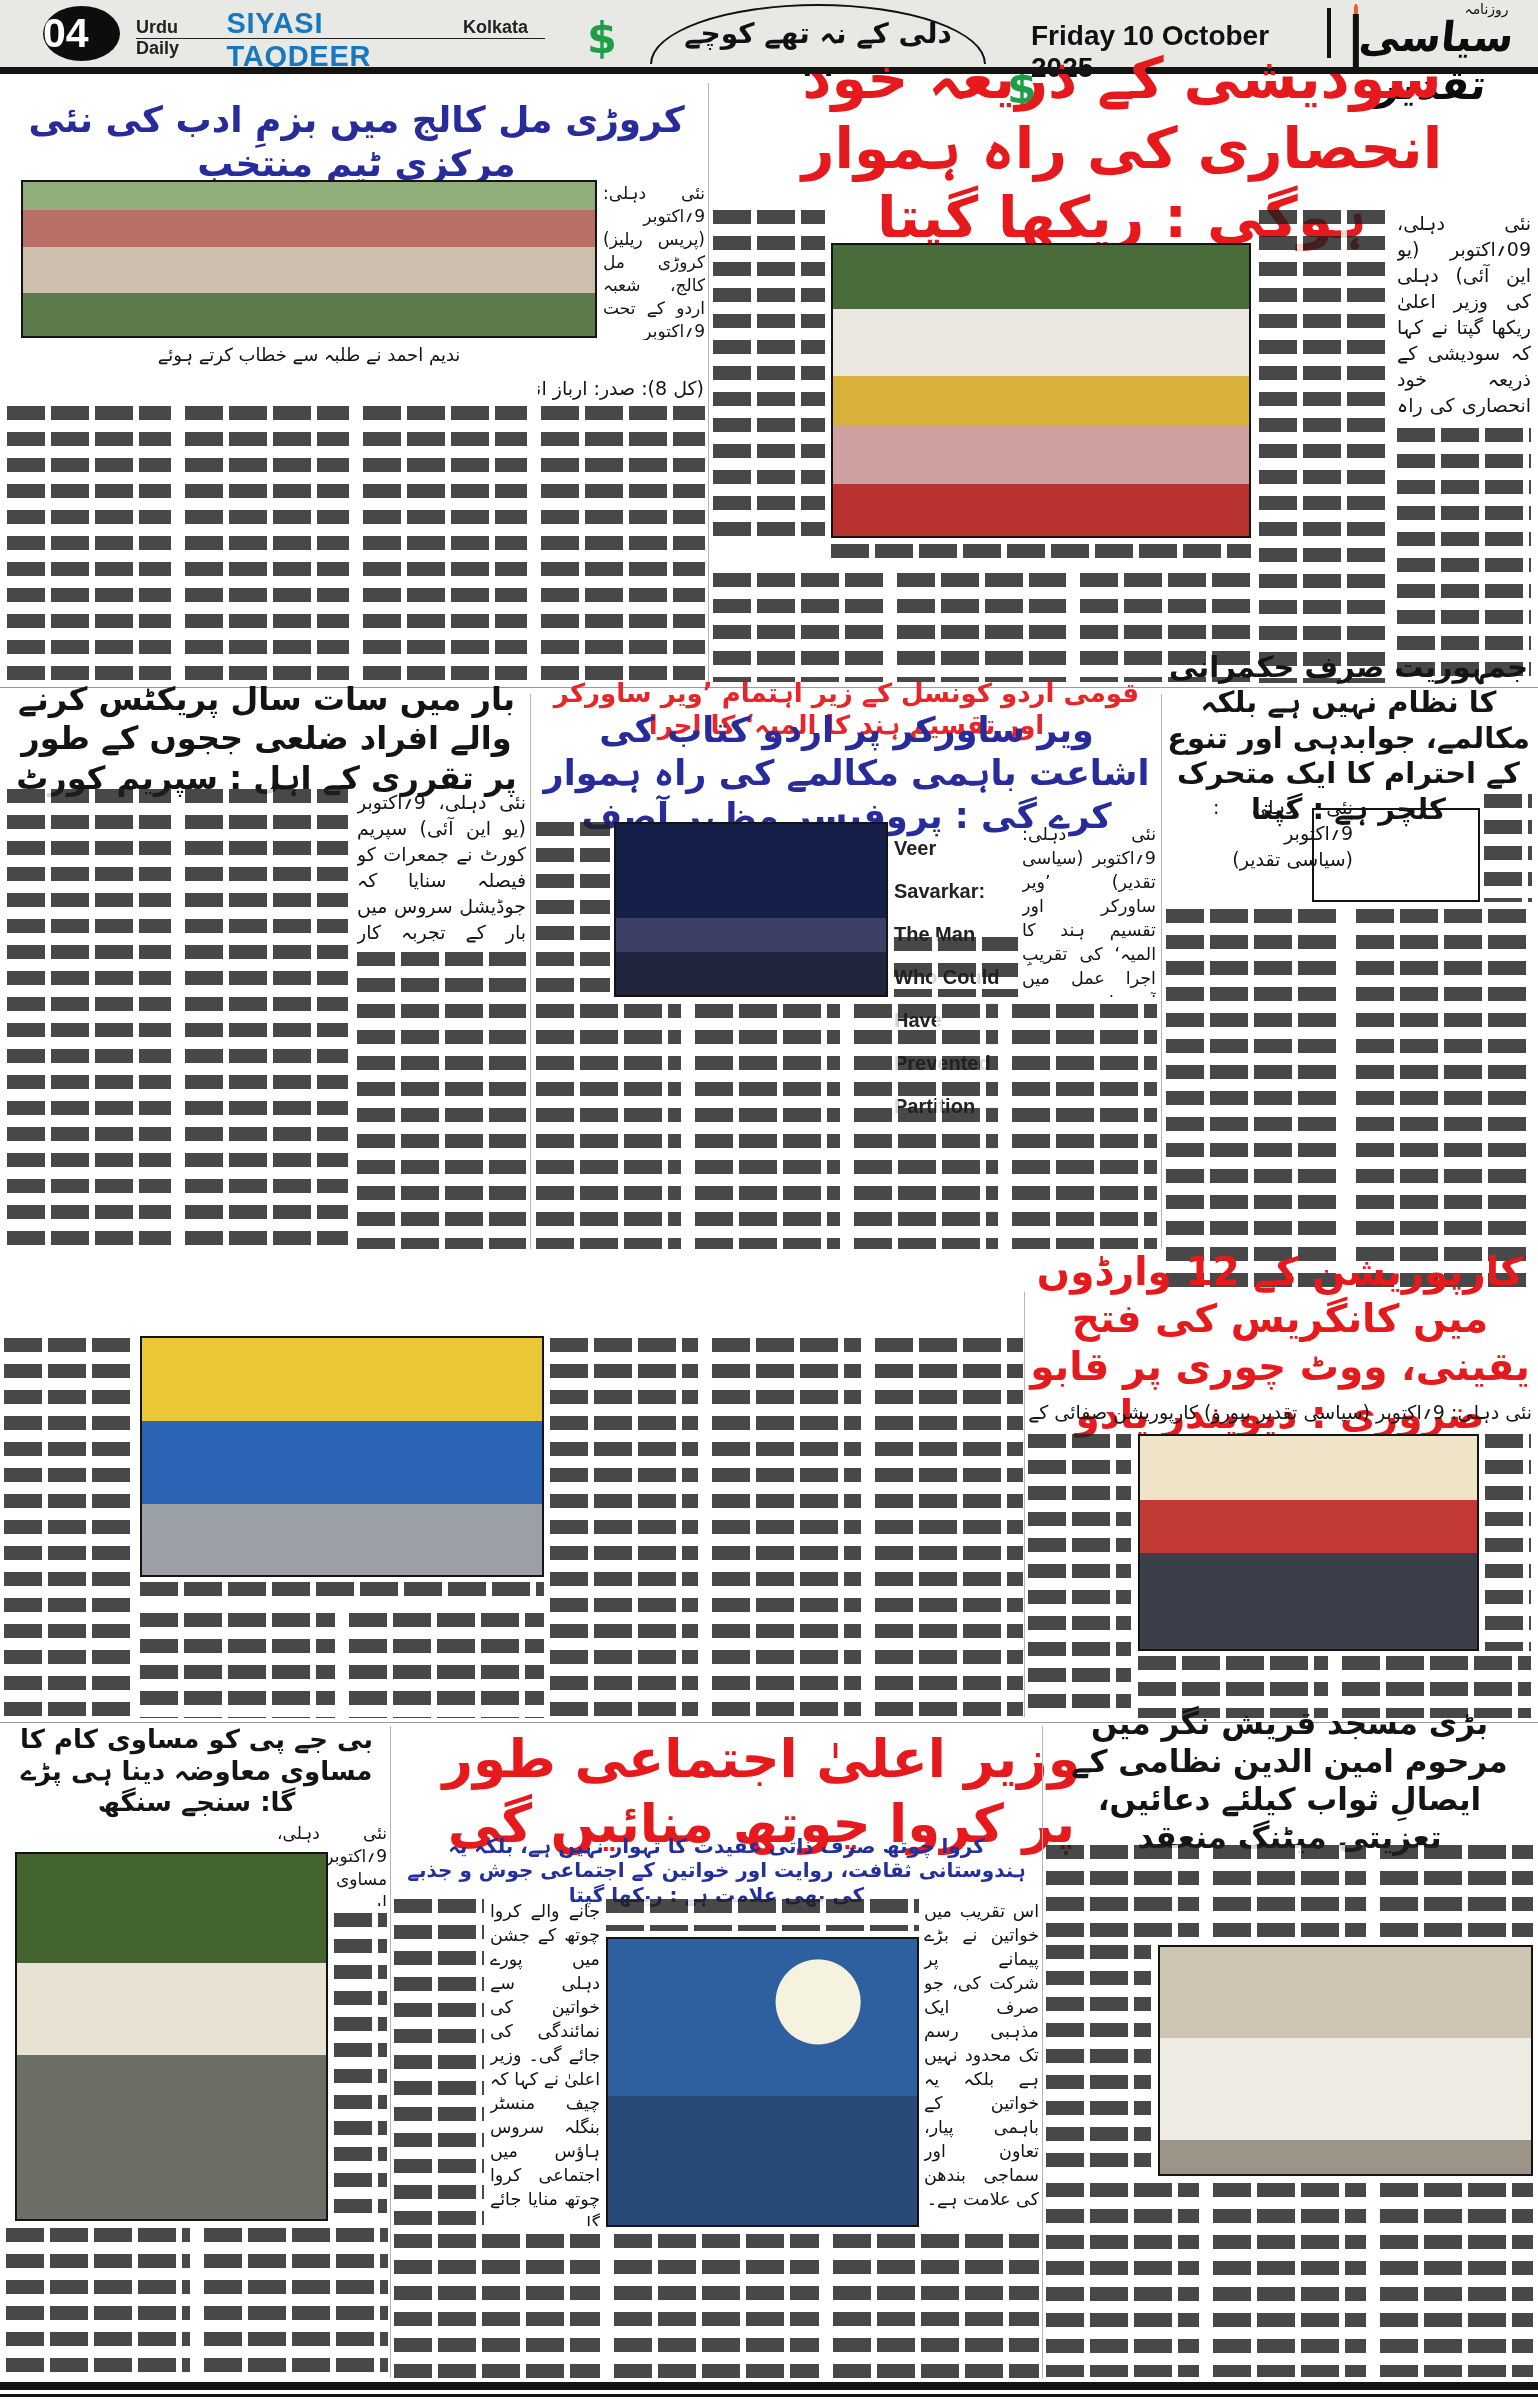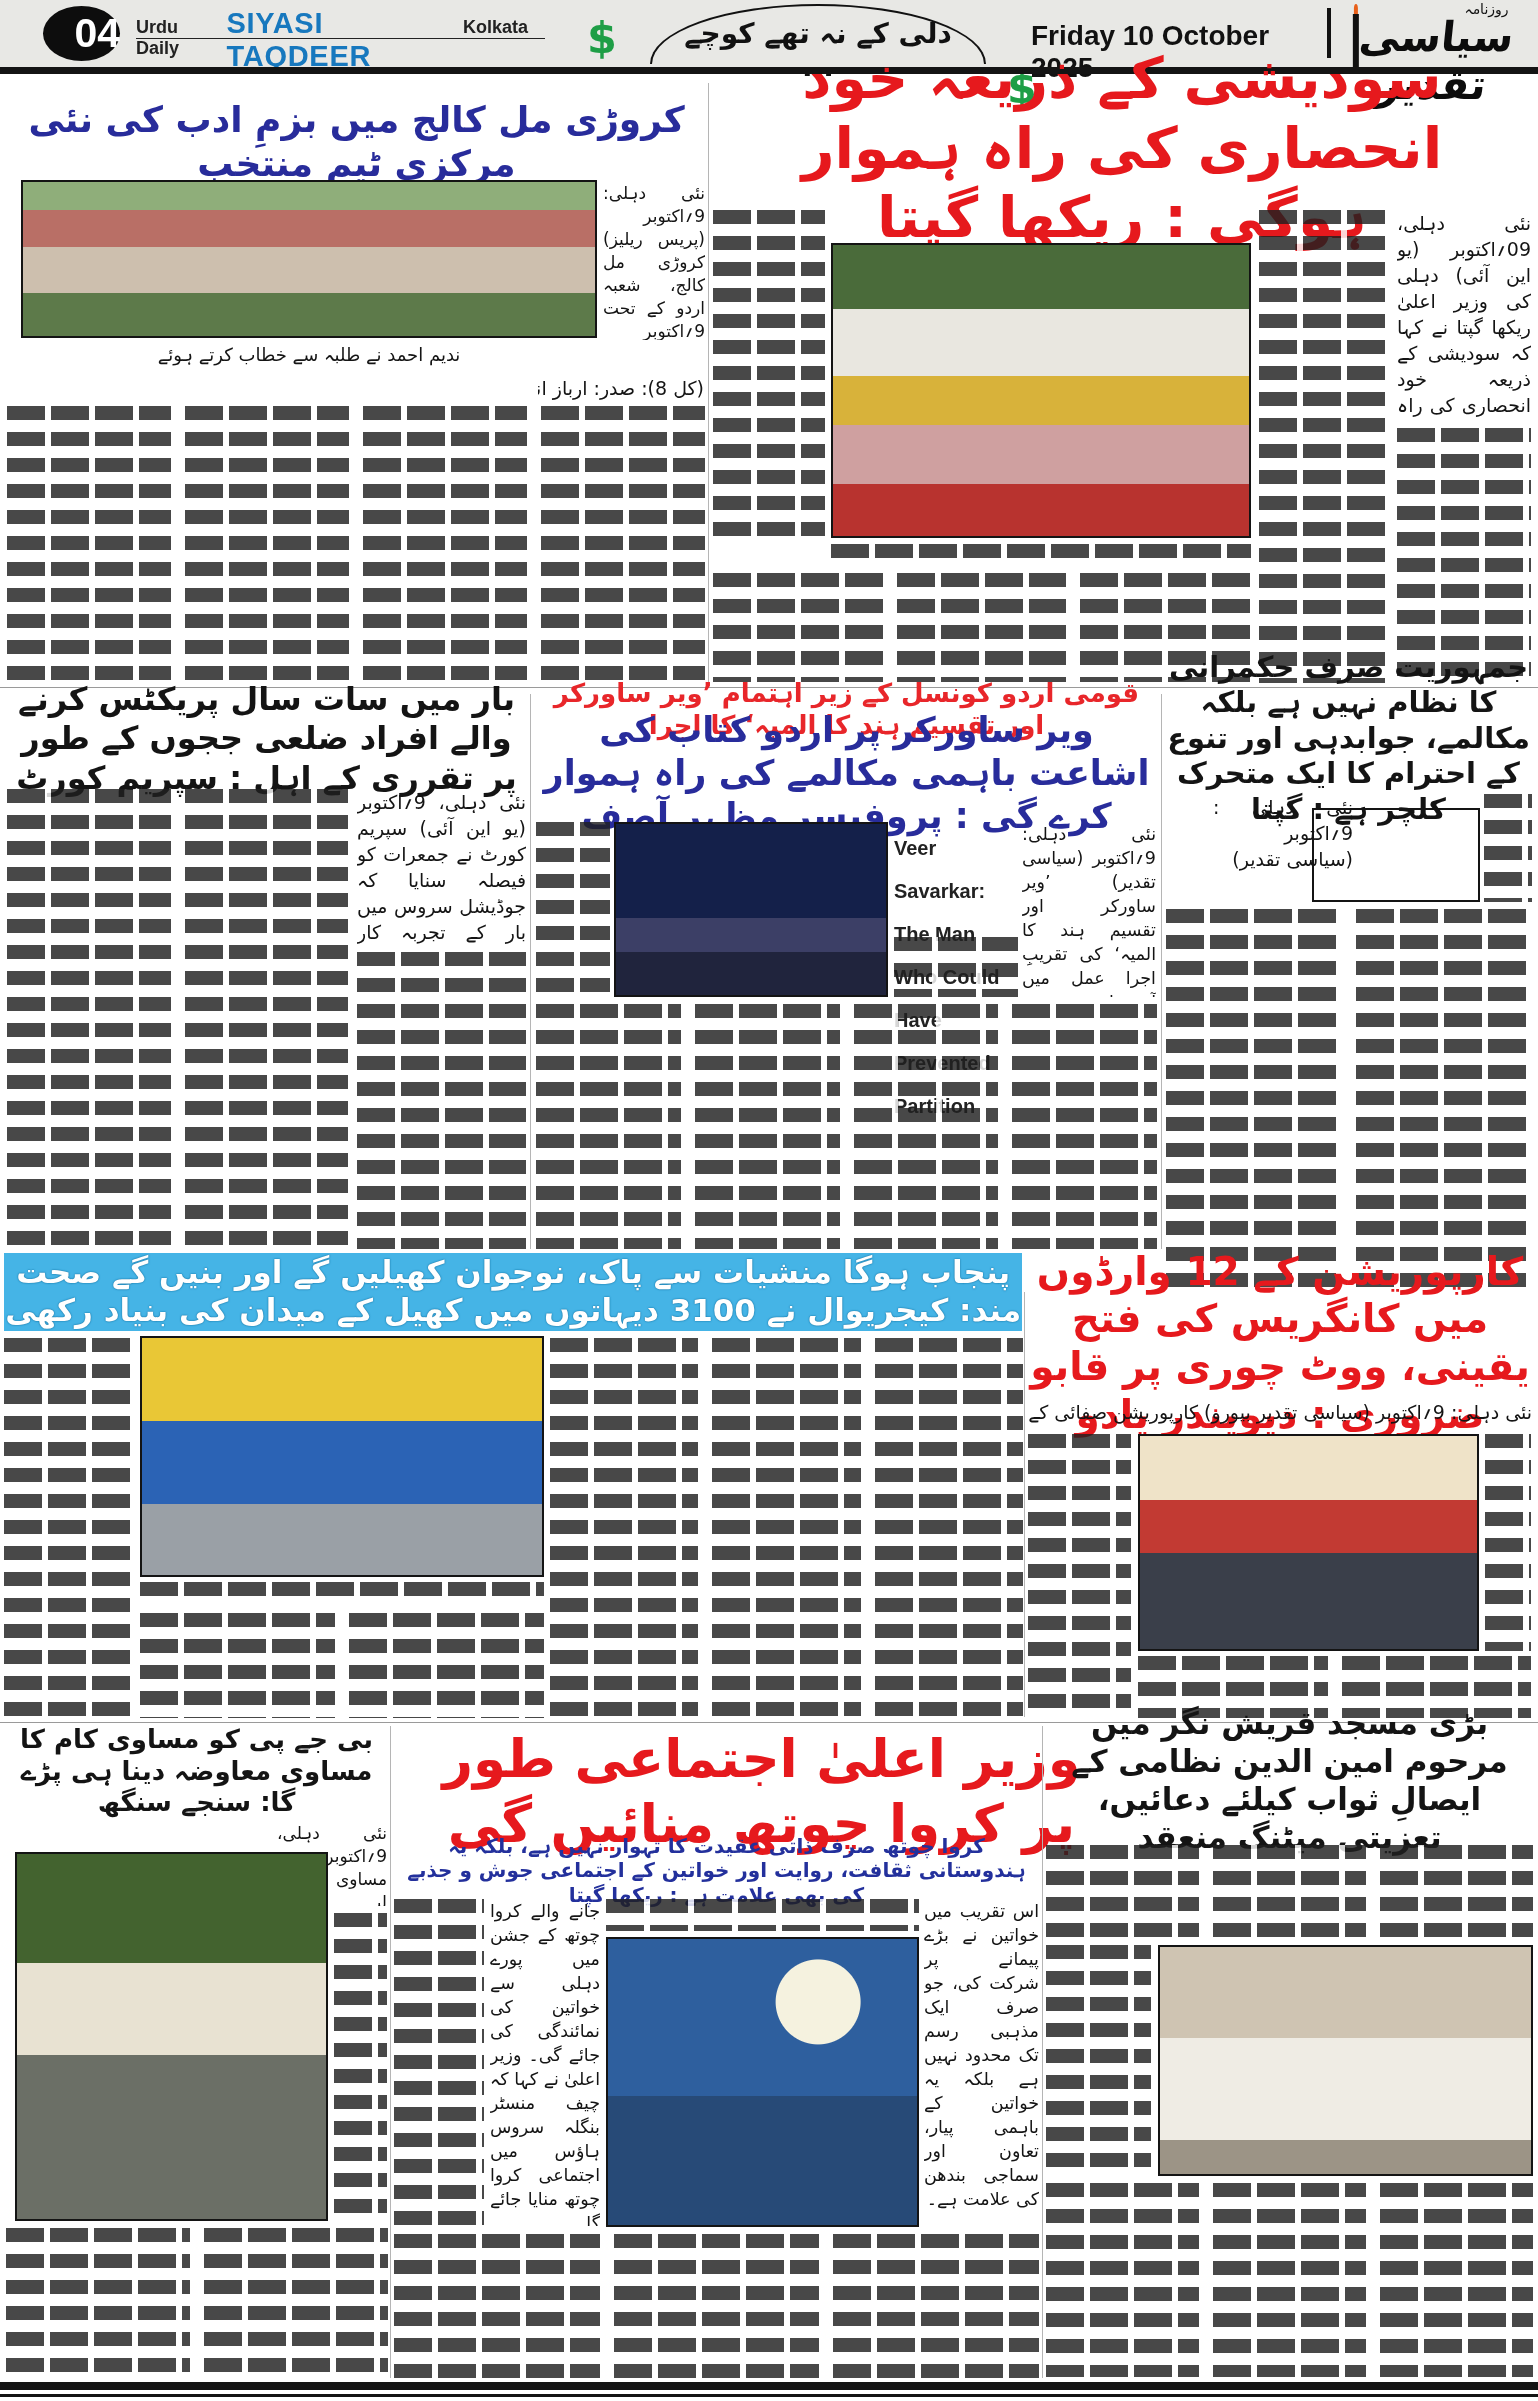--- a/index.html
+++ b/index.html
@@ -2,21 +2,21 @@
 <html lang="ur" style="font-size:11.2px"><head>
 <meta charset="utf-8">
 <style>
   html,body{margin:0;padding:0;background:#ffffff;}
   body{font-family:"DejaVu Sans",sans-serif;}
   #page{position:relative;width:1538px;height:2401px;background:#fff;overflow:hidden;}
   .abs{position:absolute;box-sizing:border-box;}
   
   .hdr{background:#e8e8e5;}
   .pageno{width:84px;height:84px;background:#0d0d0d;border-radius:50%;color:#fff;
-          display:flex;align-items:center;justify-content:flex-end;font-size:50px;font-weight:bold;
+          display:flex;align-items:center;justify-content:flex-start;font-size:50px;font-weight:bold;
           font-family:"Liberation Sans",sans-serif;}
   .en{font-family:"Liberation Sans",sans-serif;}
   .brand{color:#1778be;font-weight:bold;letter-spacing:0.7px;}
   .pubrule{border-top:1.4px solid #222;}
   .arc{border:2.8px solid #111;border-bottom:none;border-radius:50% 50% 0 0/100% 100% 0 0;}
   .urdu{direction:rtl;unicode-bidi:embed;}
   .dollar{position:relative;color:#1e9e46;font-weight:900;font-family:"DejaVu Sans",sans-serif;}
   .dollar:before{content:"";position:absolute;left:50%;top:-8.4px;width:4.2px;height:9.8px;background:#e8601a;
                  border-radius:50% 50% 0 0;transform:translateX(-50%);}
   .dollar:after{content:"";position:absolute;left:50%;top:1.4px;bottom:-4.2px;width:6.3px;background:#111;transform:translateX(-50%);}
@@ -135,21 +135,20 @@
 
   <div class="abs hl hl-black urdu" style="left:1166px;top:691px;width:365px;height:95px;font-size:29px;">جمہوریت صرف حکمرانی کا نظام نہیں ہے بلکہ مکالمے، جوابدہی اور تنوع کے احترام کا ایک متحرک کلچر ہے : گپتا</div>
   <div class="abs urdu lead" style="left:1166px;top:794px;width:140px;height:108px;margin-left:47px;">نئی دہلی : 9؍اکتوبر (سیاسی تقدیر)</div>
   <div class="abs photo ph-flags" style="left:1312px;top:808px;width:168px;height:94px;"></div>
   <div class="abs txt" style="left:1484px;top:794px;width:48px;height:108px;"></div>
   <div class="abs cols" style="left:1166px;top:909px;width:365px;height:378px;">
     <div class="txt"></div>
     <div class="txt"></div>
   </div>
 
-  <div class="abs hl bluebar urdu" style="left:4.2px;top:1253px;width:1018px;height:78px;font-size:31px;">پنجاب ہوگا منشیات سے پاک، نوجوان کھیلیں گے اور بنیں گے صحت مند: کیجریوال نے 3100 دیہاتوں میں کھیل کے میدان کی بنیاد رکھی</div>
 
   <div class="abs txt" style="left:4.2px;top:1338px;width:130px;height:379px;"></div>
   <div class="abs photo ph-team" style="left:140px;top:1336px;width:404px;height:241px;"></div>
   <div class="abs txt" style="left:140px;top:1582px;width:404px;height:24px;"></div>
   <div class="abs cols" style="left:140px;top:1613px;width:404px;height:105px;">
     <div class="txt"></div>
     <div class="txt"></div>
   </div>
   <div class="abs cols" style="left:550px;top:1338px;width:473px;height:379px;">
     <div class="txt"></div>

